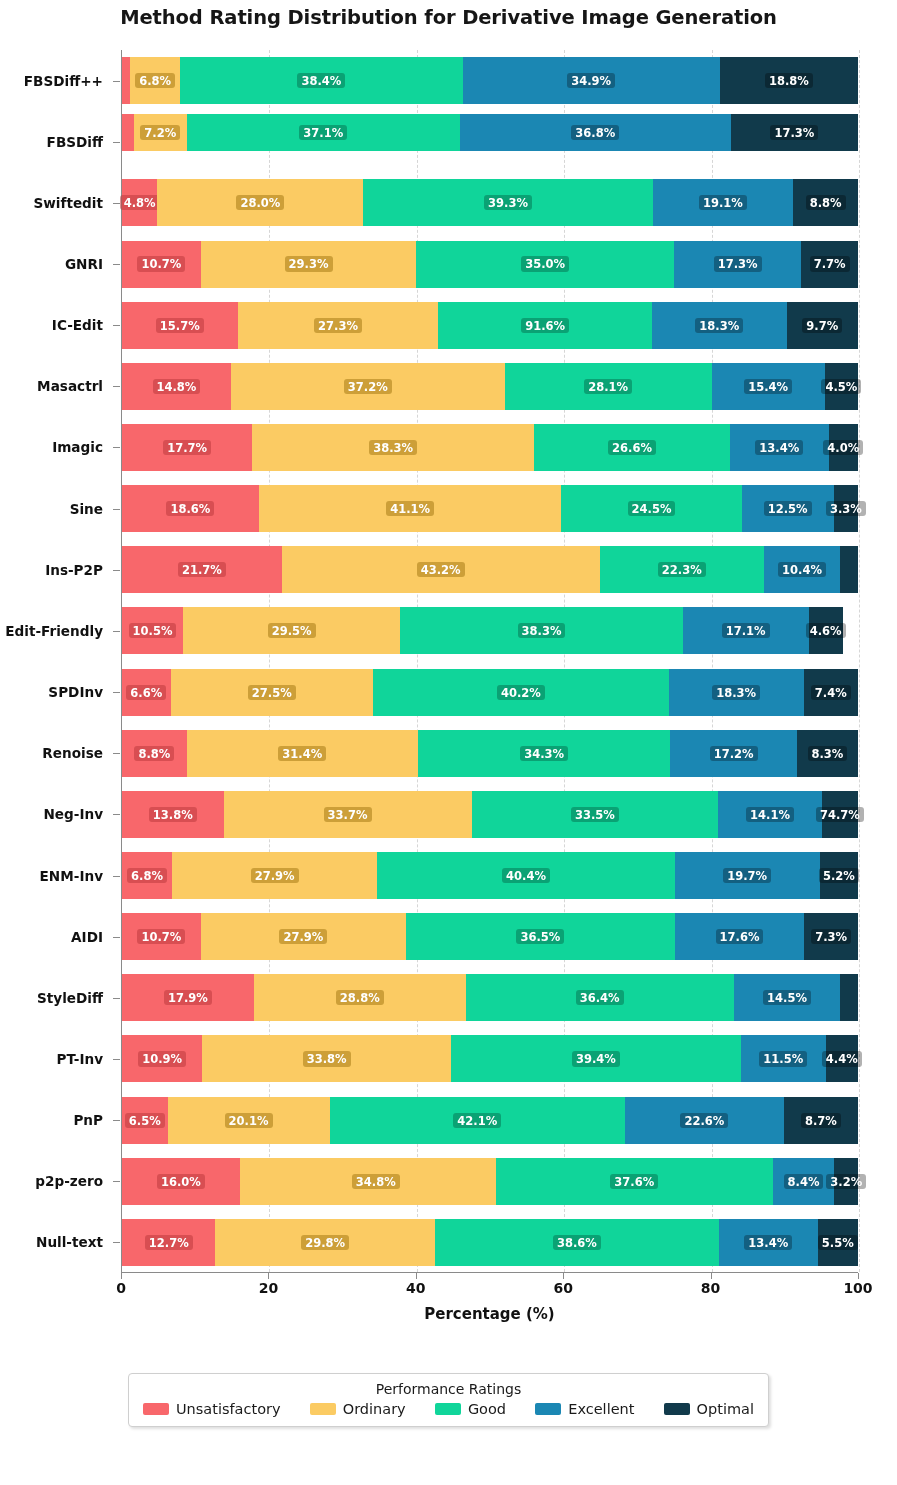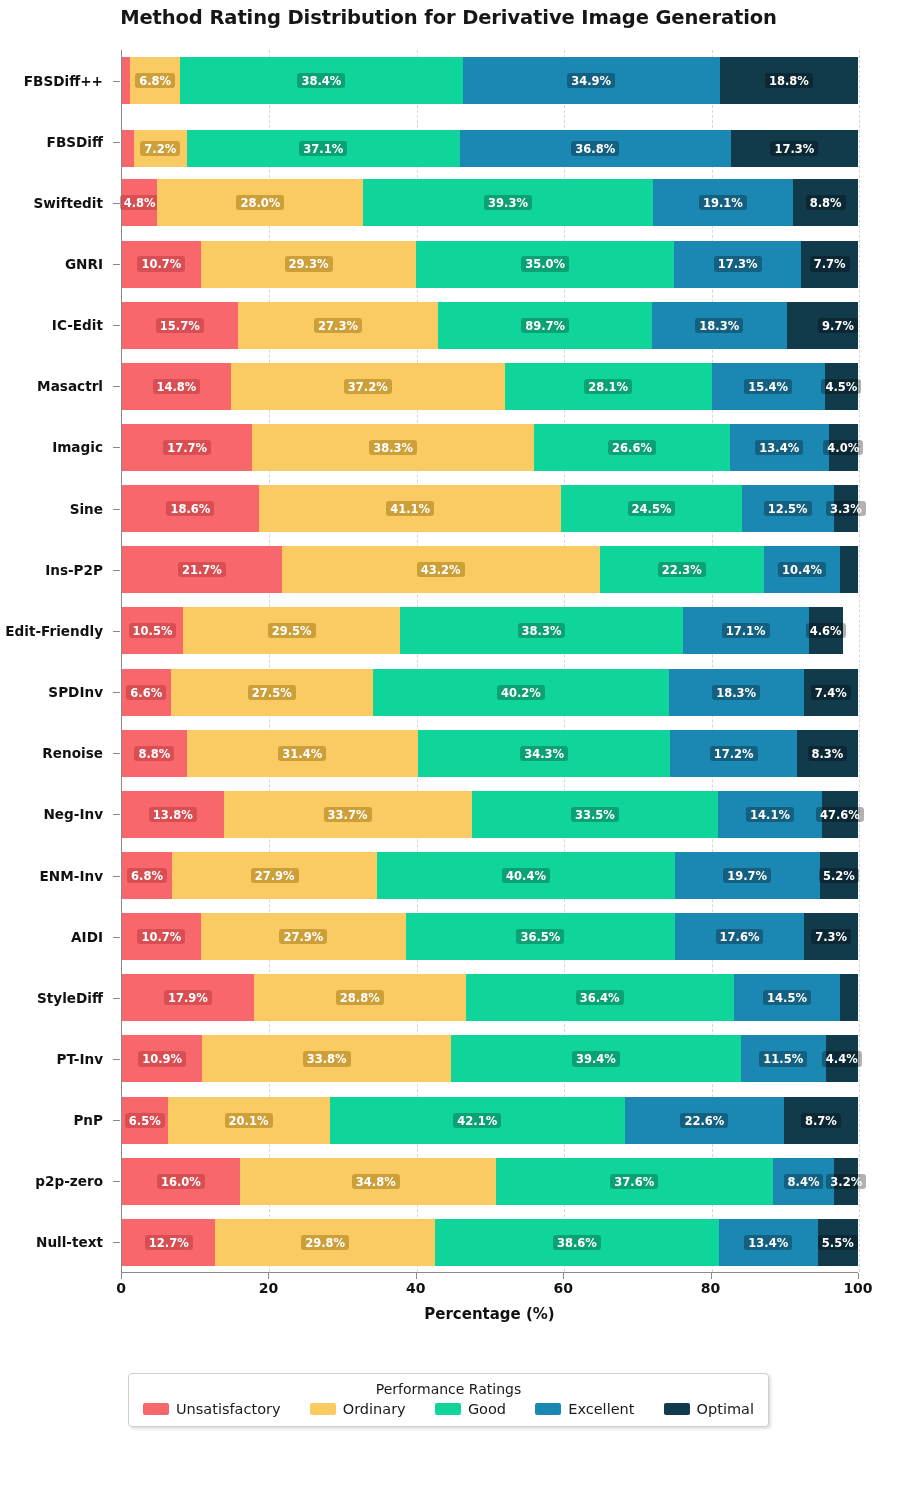--- a/index.html
+++ b/index.html
@@ -222,21 +222,21 @@
           <div class="seg" title="FBSDiff++ · Good · 38.4%" style="width: 283.008px; background: rgb(16, 213, 154);">
             <span class="seg-label" style="background: rgba(6, 120, 86, 0.55);">38.4%</span>
           </div>
           <div class="seg" title="FBSDiff++ · Excellent · 34.9%" style="width: 257.213px; background: rgb(27, 135, 179);">
             <span class="seg-label" style="background: rgba(12, 64, 88, 0.55);">34.9%</span>
           </div>
           <div class="seg" title="FBSDiff++ · Optimal · 18.8%" style="width: 138.556px; background: rgb(17, 58, 75);">
             <span class="seg-label" style="background: rgba(0, 0, 0, 0.3);">18.8%</span>
           </div>
         </div>
-        <div class="row" style="top: 80px; height: 37px; justify-content: space-between;">
+        <div class="row" style="top: 64px; height: 37px; justify-content: space-between;">
           <div class="seg" title="FBSDiff · Unsatisfactory · 1.6%" style="width: 11.792px; background: rgb(248, 103, 107);"></div>
           <div class="seg" title="FBSDiff · Ordinary · 7.2%" style="width: 53.064px; background: rgb(251, 203, 99);">
             <span class="seg-label" style="background: rgba(176, 132, 30, 0.62);">7.2%</span>
           </div>
           <div class="seg" title="FBSDiff · Good · 37.1%" style="width: 273.427px; background: rgb(16, 213, 154);">
             <span class="seg-label" style="background: rgba(6, 120, 86, 0.55);">37.1%</span>
           </div>
           <div class="seg" title="FBSDiff · Excellent · 36.8%" style="width: 271.216px; background: rgb(27, 135, 179);">
             <span class="seg-label" style="background: rgba(12, 64, 88, 0.55);">36.8%</span>
           </div>
@@ -279,26 +279,26 @@
           </div>
         </div>
         <div class="row" style="top: 251.675px; height: 47px;">
           <div class="seg" title="IC-Edit · Unsatisfactory · 15.7%" style="width: 115.709px; background: rgb(248, 103, 107);">
             <span class="seg-label" style="background: rgba(190, 58, 62, 0.55);">15.7%</span>
           </div>
           <div class="seg" title="IC-Edit · Ordinary · 27.3%" style="width: 201.201px; background: rgb(251, 203, 99);">
             <span class="seg-label" style="background: rgba(176, 132, 30, 0.62);">27.3%</span>
           </div>
           <div class="seg" title="IC-Edit · Good · 29%" style="width: 213.73px; background: rgb(16, 213, 154);">
-            <span class="seg-label" style="background: rgba(6, 120, 86, 0.55);">89.7%</span>
+            <span class="seg-label" style="background: rgba(6, 120, 86, 0.55);">91.6%</span>
           </div>
           <div class="seg" title="IC-Edit · Excellent · 18.3%" style="width: 134.871px; background: rgb(27, 135, 179);">
             <span class="seg-label" style="background: rgba(12, 64, 88, 0.55);">18.3%</span>
           </div>
-          <div class="seg" title="IC-Edit · Optimal · 9.7%" style="width: 71.489px; background: rgb(17, 58, 75); justify-content: flex-end;">
+          <div class="seg" title="IC-Edit · Optimal · 9.7%" style="width: 71.489px; background: rgb(17, 58, 75);">
             <span class="seg-label" style="background: rgba(0, 0, 0, 0.3);">9.7%</span>
           </div>
         </div>
         <div class="row" style="top: 312.825px; height: 47px;">
           <div class="seg" title="Masactrl · Unsatisfactory · 14.8%" style="width: 109.076px; background: rgb(248, 103, 107);">
             <span class="seg-label" style="background: rgba(190, 58, 62, 0.55);">14.8%</span>
           </div>
           <div class="seg" title="Masactrl · Ordinary · 37.2%" style="width: 274.164px; background: rgb(251, 203, 99);">
             <span class="seg-label" style="background: rgba(176, 132, 30, 0.62);">37.2%</span>
           </div>
@@ -419,21 +419,21 @@
           <div class="seg" title="Neg-Inv · Ordinary · 33.7%" style="width: 248.369px; background: rgb(251, 203, 99);">
             <span class="seg-label" style="background: rgba(176, 132, 30, 0.62);">33.7%</span>
           </div>
           <div class="seg" title="Neg-Inv · Good · 33.5%" style="width: 246.895px; background: rgb(16, 213, 154);">
             <span class="seg-label" style="background: rgba(6, 120, 86, 0.55);">33.5%</span>
           </div>
           <div class="seg" title="Neg-Inv · Excellent · 14.1%" style="width: 103.917px; background: rgb(27, 135, 179);">
             <span class="seg-label" style="background: rgba(12, 64, 88, 0.55);">14.1%</span>
           </div>
           <div class="seg" title="Neg-Inv · Optimal · 4.9%" style="width: 36.113px; background: rgb(17, 58, 75);">
-            <span class="seg-label" style="background: rgba(0, 0, 0, 0.3);">47.6%</span>
+            <span class="seg-label" style="background: rgba(0, 0, 0, 0.3);">74.7%</span>
           </div>
         </div>
         <div class="row" style="top: 802.025px; height: 47px;">
           <div class="seg" title="ENM-Inv · Unsatisfactory · 6.8%" style="width: 50.116px; background: rgb(248, 103, 107);">
             <span class="seg-label" style="background: rgba(190, 58, 62, 0.55);">6.8%</span>
           </div>
           <div class="seg" title="ENM-Inv · Ordinary · 27.9%" style="width: 205.623px; background: rgb(251, 203, 99);">
             <span class="seg-label" style="background: rgba(176, 132, 30, 0.62);">27.9%</span>
           </div>
           <div class="seg" title="ENM-Inv · Good · 40.4%" style="width: 297.748px; background: rgb(16, 213, 154);">

